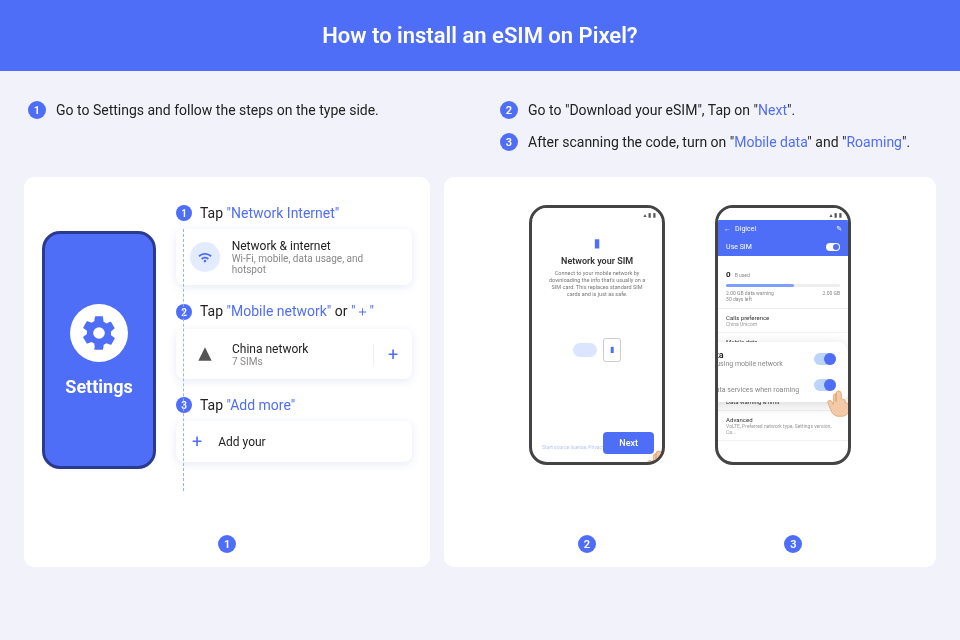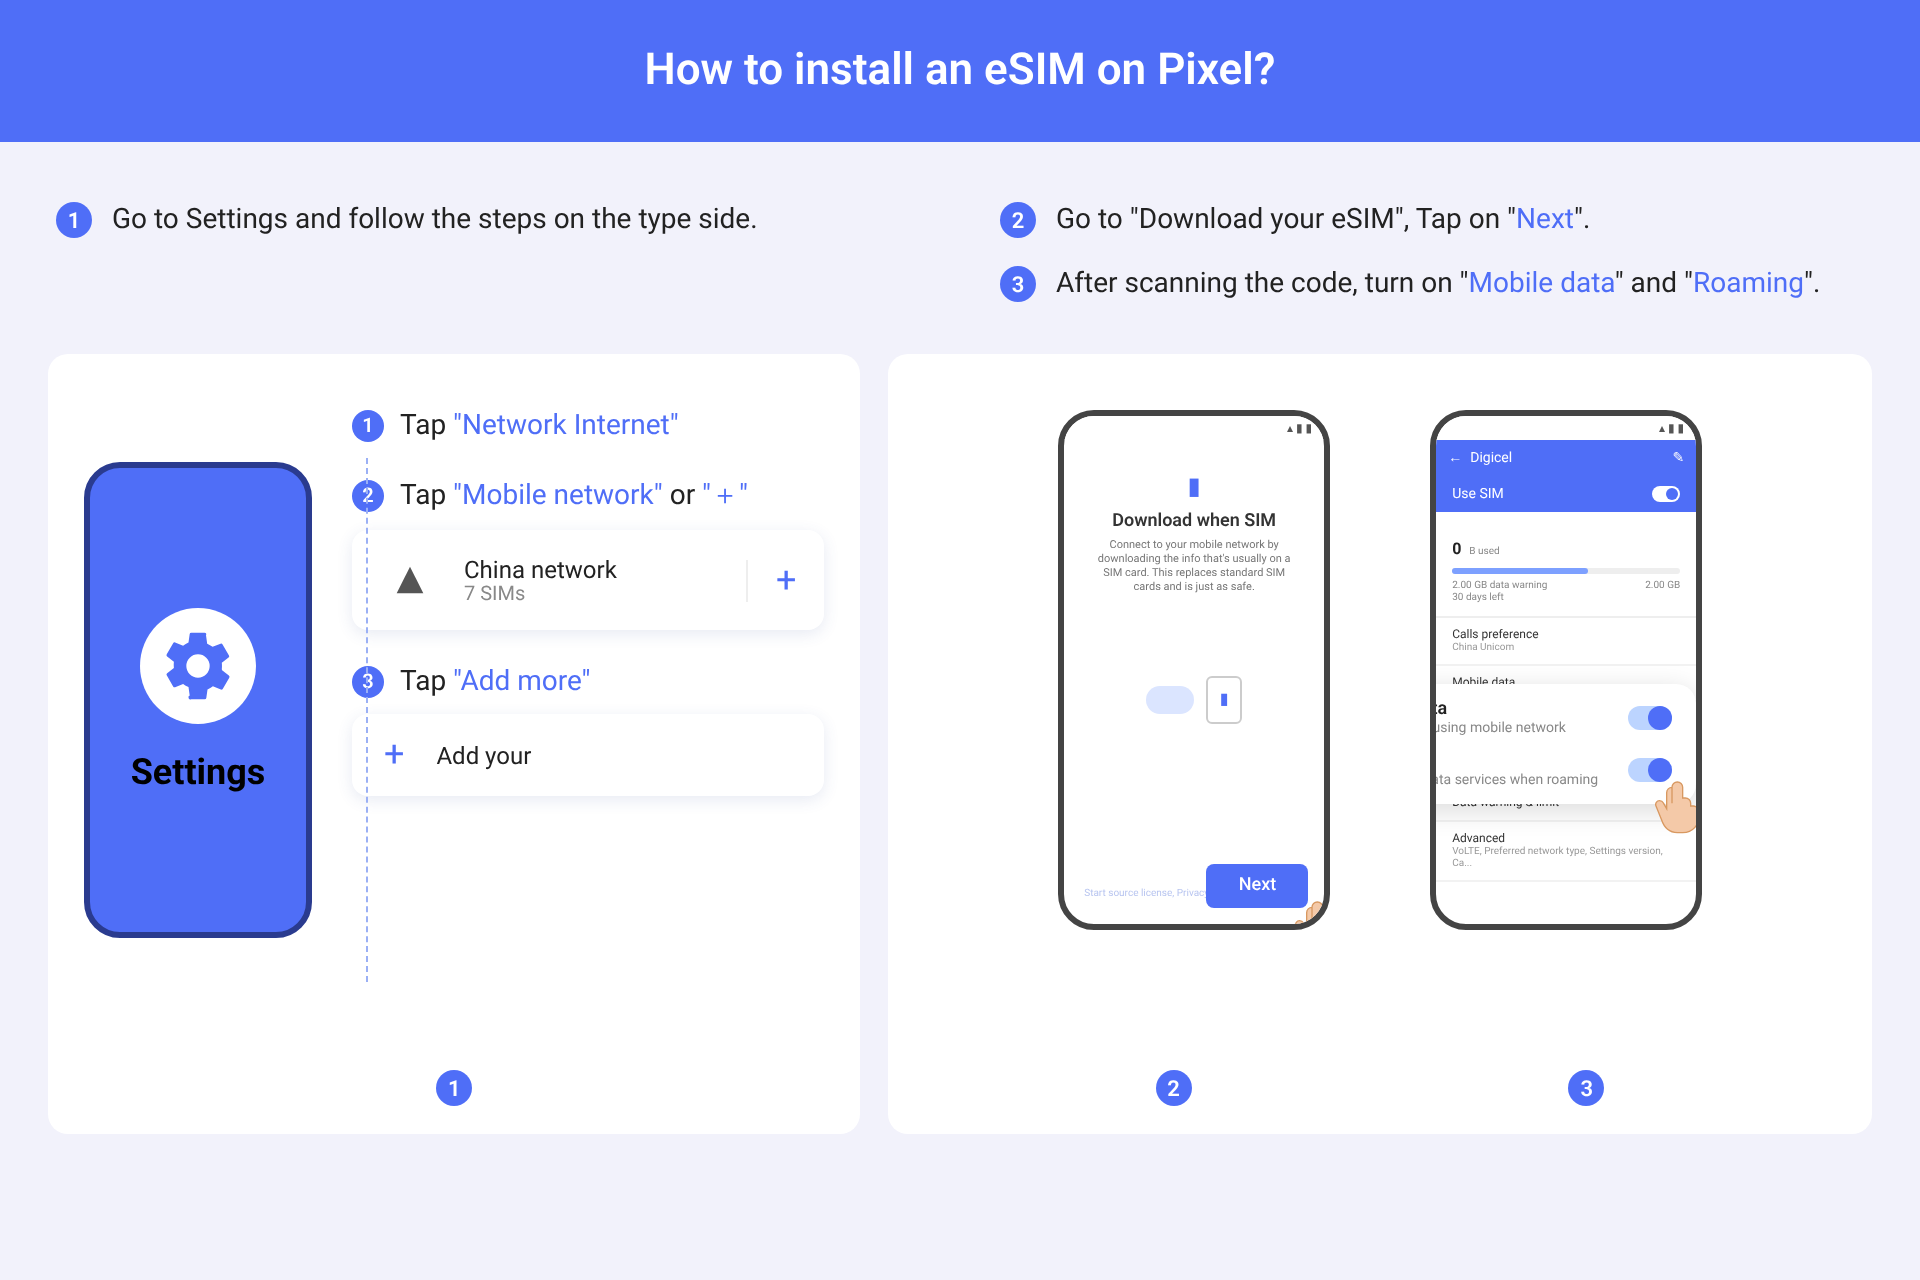--- a/index.html
+++ b/index.html
@@ -12,21 +12,21 @@
   .step-badge { width: 18px; height: 18px; border-radius: 50%; background: #4f6ef7; color: #fff; font-size: 11px; display: inline-flex; align-items: center; justify-content: center; flex-shrink: 0; font-weight: 600; }
   .link-text { color: #4f6ef7; }
   .panels { display: flex; padding: 18px 24px 0; gap: 14px; }
   .panel { background: #fff; border-radius: 10px; padding: 28px 18px 16px; position: relative; }
   .panel-left { width: 408px; display: flex; gap: 20px; height: 390px; }
   .panel-right { width: 494px; height: 390px; }
 
   
   .phone-mock { width: 114px; height: 238px; border: 3px solid #2a3b8f; border-radius: 18px; background: #4f6ef7; display: flex; flex-direction: column; align-items: center; justify-content: center; margin-top: 26px; }
   .gear-circle { width: 58px; height: 58px; border-radius: 50%; background: #fff; display: flex; align-items: center; justify-content: center; }
-  .phone-label { color: #000000; font-weight: 700; font-size: 18px; margin-top: 14px; }
+  .phone-label { color: #ffffff; font-weight: 700; font-size: 18px; margin-top: 14px; }
   .sub-steps { flex: 1; display: flex; flex-direction: column; gap: 18px; position: relative; }
   .sub-step-title { font-size: 14px; color: #222; display: flex; align-items: center; gap: 8px; }
   .sub-step-title .q { color: #4f6ef7; }
   .sub-badge { width: 16px; height: 16px; border-radius: 50%; background: #4f6ef7; color: #fff; font-size: 10px; display: inline-flex; align-items: center; justify-content: center; flex-shrink: 0; font-weight: 600; }
   .card { background: #fff; border-radius: 8px; box-shadow: 0 2px 8px rgba(60,80,160,0.12); padding: 10px 14px; margin-top: 8px; display: flex; align-items: center; gap: 12px; }
   .card-icon { width: 30px; height: 30px; border-radius: 50%; display: flex; align-items: center; justify-content: center; }
   .card-icon.blue { background: #e3ecff; color: #4f6ef7; }
   .card-text .t1 { font-size: 12px; color: #222; }
   .card-text .t2 { font-size: 10px; color: #888; }
   .card-plus { color: #4f6ef7; font-size: 18px; margin-left: auto; }
@@ -113,20 +113,31 @@
     </div>
 
     <div class="sub-steps">
       <div class="timeline"></div>
 
       <div>
         <div class="sub-step-title">
           <span class="sub-badge">1</span>
           <span><span>Tap </span><span class="q">"Network Internet"</span></span>
         </div>
+        <div class="card">
+          <div class="card-icon blue">
+            <svg width="16" height="16" viewBox="0 0 24 24" fill="currentColor">
+                <path d="M12 20c1.1 0 2-.9 2-2s-.9-2-2-2-2 .9-2 2 .9 2 2 2zm-6-6c1.66-1.66 3.77-2.5 6-2.5s4.34.84 6 2.5l-2 2c-1.1-1.1-2.5-1.66-4-1.66s-2.9.56-4 1.66l-2-2zm-4-4c2.76-2.76 6.26-4.14 10-4.14s7.24 1.38 10 4.14l-2 2c-2.21-2.21-5-3.31-8-3.31s-5.79 1.1-8 3.31l-2-2z"></path>
+              </svg>
+          </div>
+          <div class="card-text">
+            <div class="t1">Network &amp; internet</div>
+            <div class="t2">Wi-Fi, mobile, data usage, and hotspot</div>
+          </div>
+        </div>
       </div>
 
       <div>
         <div class="sub-step-title">
           <span class="sub-badge">2</span>
           <span><span>Tap </span><span class="q">"Mobile network"</span><span> or </span><span class="q">"＋"</span></span>
         </div>
         <div class="card">
           <div class="card-icon" style="color:#555">
             <svg width="16" height="16" viewBox="0 0 24 24" fill="currentColor">
@@ -160,21 +171,21 @@
     </div>
   </div>
 
   <div class="panel panel-right">
     <div class="phones-row">
 
       <div class="mini-phone">
         <div class="statusbar">▴ ▮ ▮</div>
         <div class="download-screen">
           <div class="ds-icon">▮</div>
-          <div class="ds-title">Download when SIM</div>
+          <div class="ds-title">Network your SIM</div>
           <div class="ds-desc">Connect to your mobile network by downloading the info that's usually on a SIM card. This replaces standard SIM cards and is just as safe.</div>
           <div class="ds-illus">
             <div class="ds-cloud"></div>
             <div class="ds-card">▮</div>
           </div>
         </div>
         <div class="ds-footer-text">Start source license, Privacy polic</div>
         <div class="next-btn">Next</div>
         <svg class="hand-cursor" style="right:-14px; bottom:-18px" viewBox="0 0 24 24" fill="#f4c9a8">
             <path d="M9 11V5a2 2 0 1 1 4 0v4h1a2 2 0 0 1 2 2v1h1a2 2 0 0 1 2 2v2c0 3-2 6-6 6h-2c-3 0-5-2-6-5l-2-5c-.4-1 .3-2 1.3-2 .6 0 1.2.3 1.5.9L7 13V7a2 2 0 0 1 2-2v6z" stroke="#d89860" stroke-width="0.5"></path>

